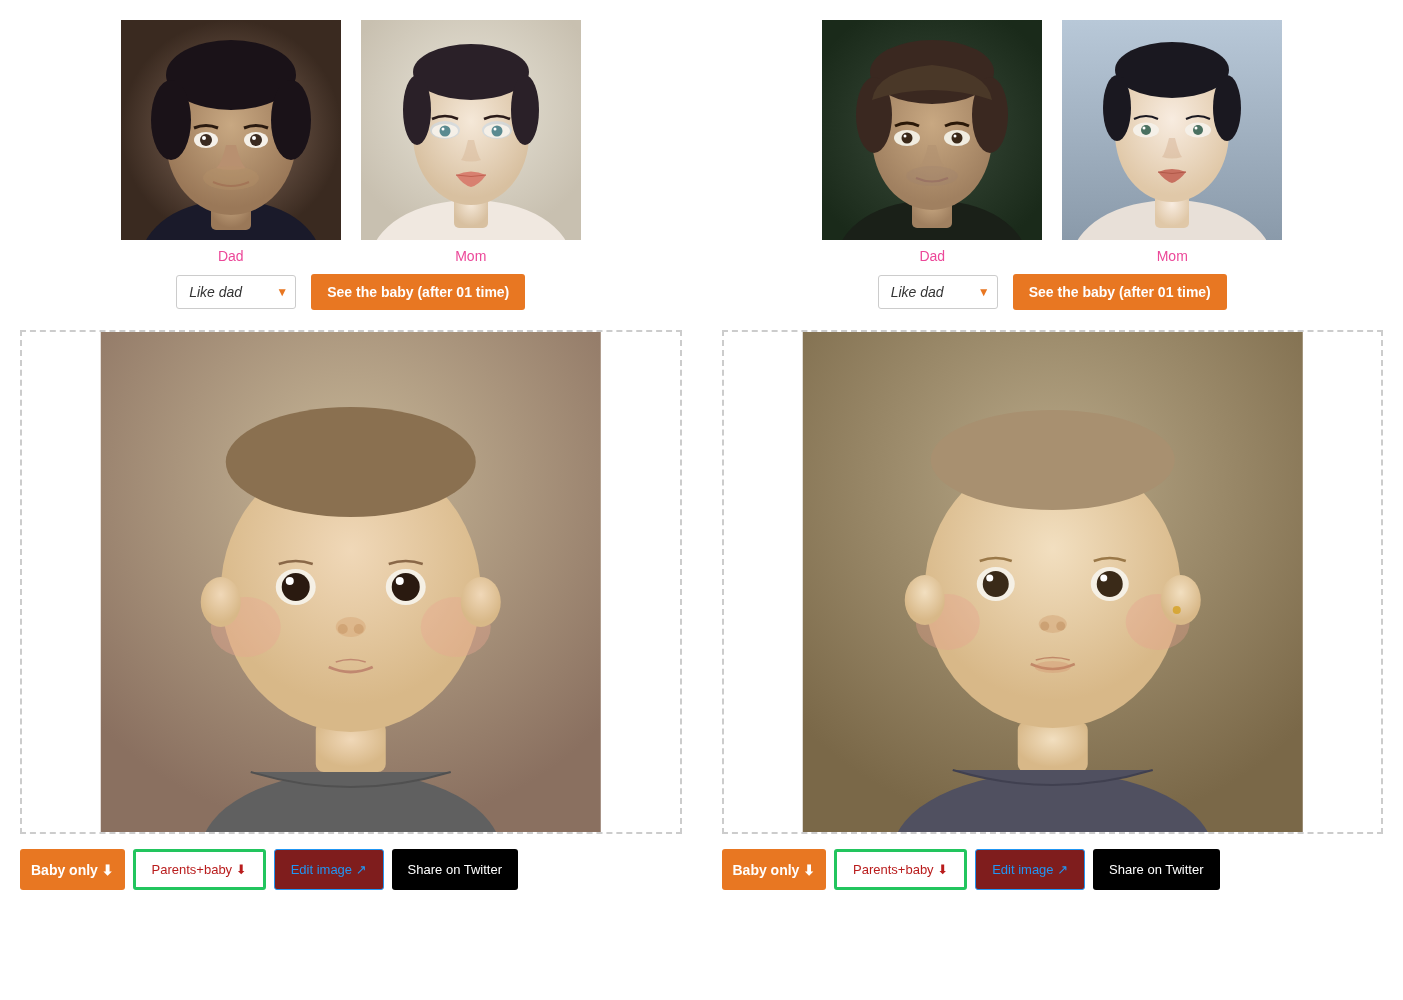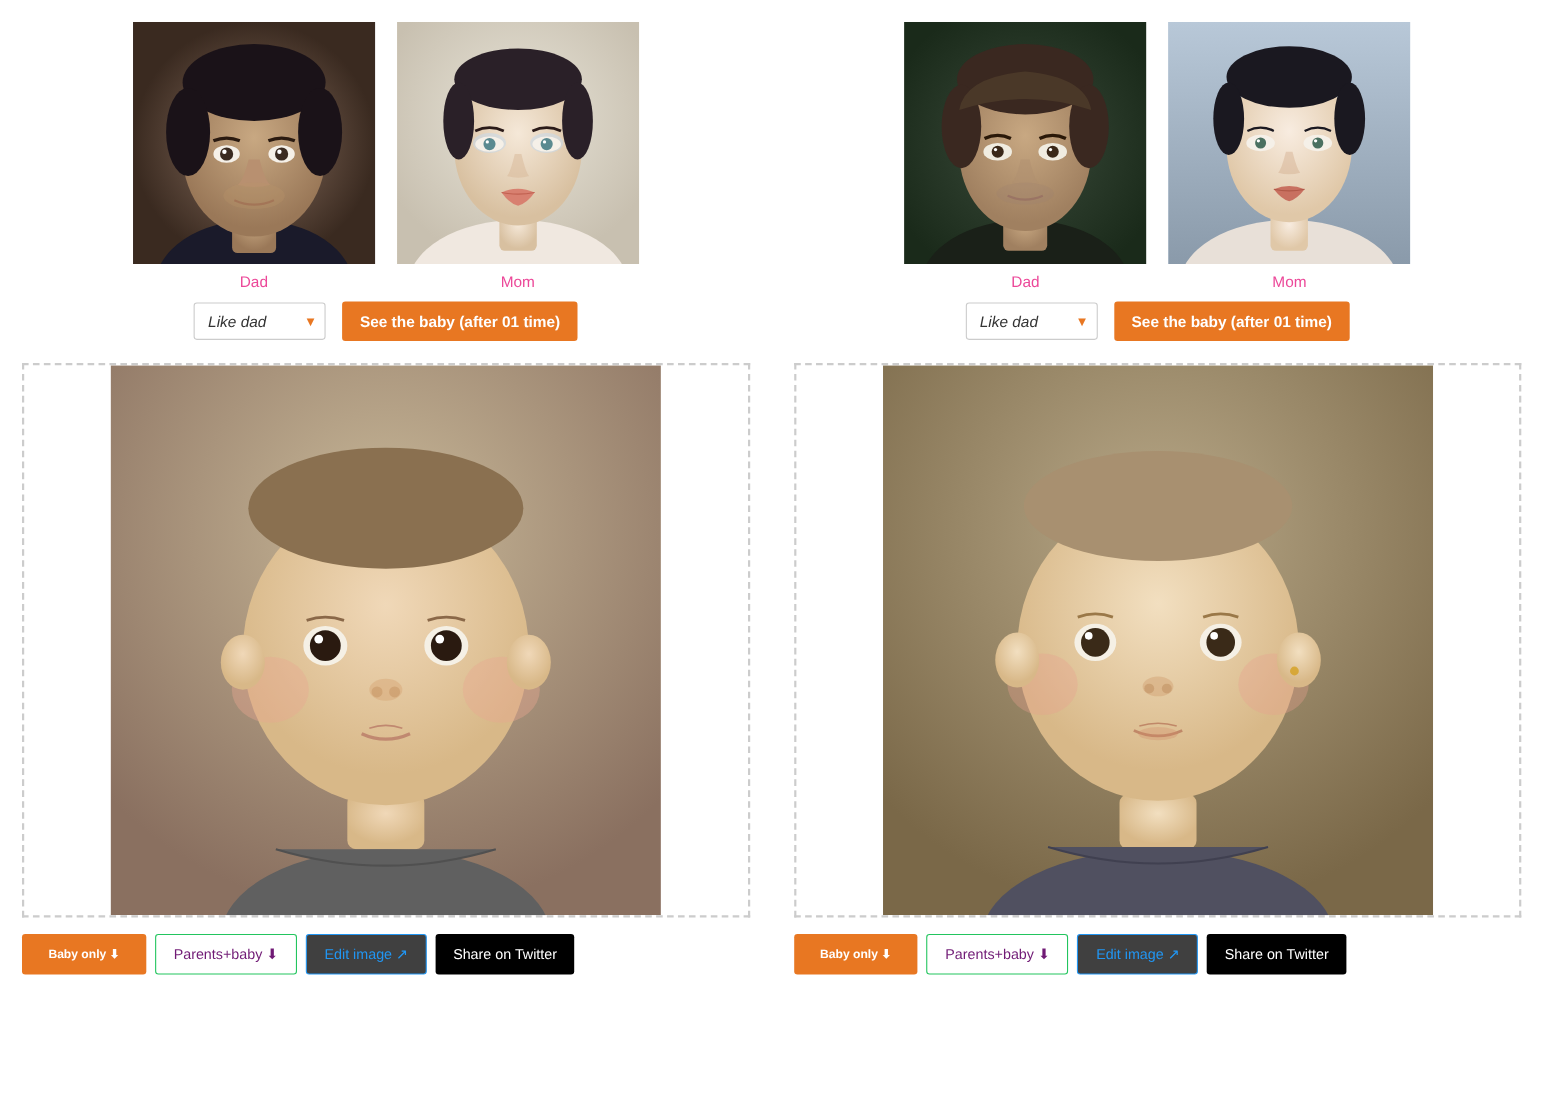--- a/index.html
+++ b/index.html
@@ -85,39 +85,39 @@
       margin-bottom: 15px;
     }
     .action-buttons {
       display: flex;
       gap: 8px;
     }
     .btn-baby-only {
       background: #e87722;
       color: #fff;
       border: none;
-      padding: 10px 24px;
-      font-size: 11px;
+      padding: 10px 11px;
+      font-size: 14px;
       cursor: pointer;
       border-radius: 3px;
       font-weight: bold;
       white-space: nowrap;
     }
     .btn-parents-baby {
       background: #fff;
-      color: #701a75;
-      border: 1px solid #22c55e;
+      color: #b91c1c;
+      border: 3px solid #22c55e;
       padding: 10px 16px;
       font-size: 13px;
       cursor: pointer;
       border-radius: 3px;
       white-space: nowrap;
     }
     .btn-edit {
-      background: #404040;
+      background: #7f1d1d;
       color: #2196F3;
       border: 1px solid #2196F3;
       padding: 10px 16px;
       font-size: 13px;
       cursor: pointer;
       border-radius: 3px;
       white-space: nowrap;
     }
     .btn-twitter {
       background: #000000;

